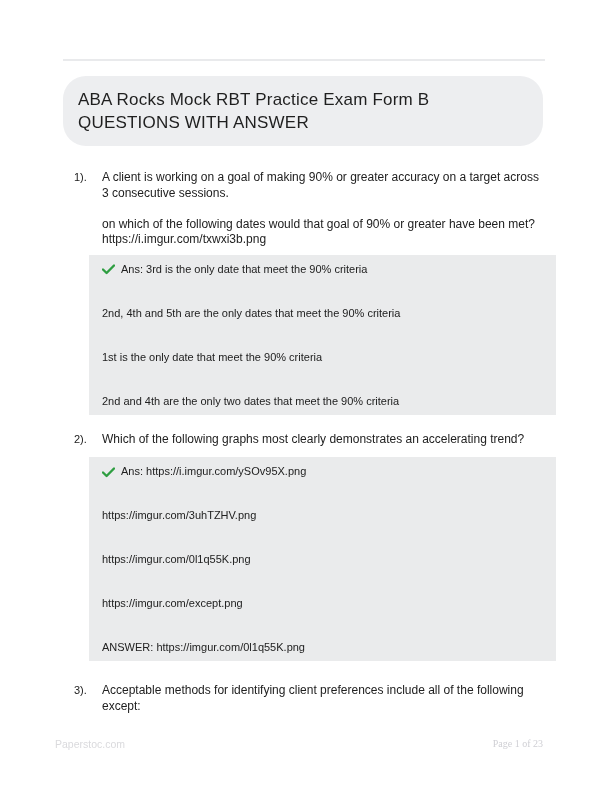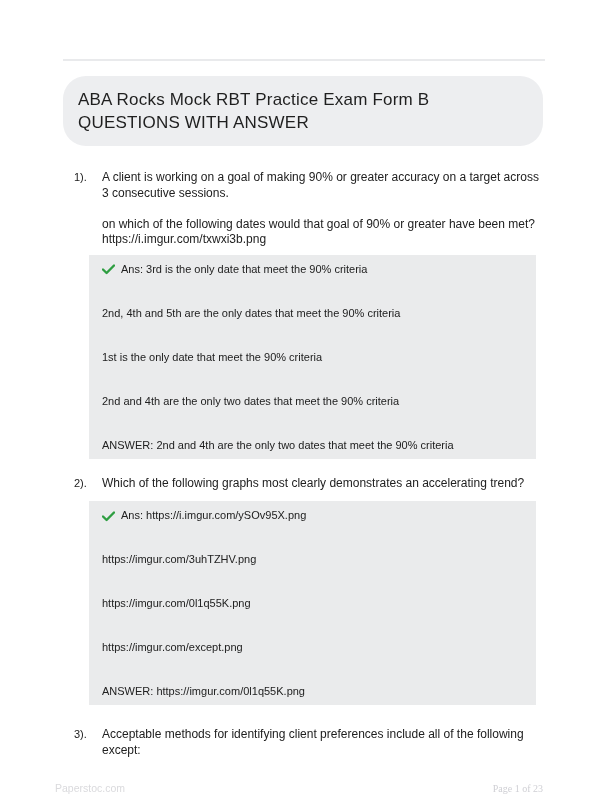--- a/index.html
+++ b/index.html
@@ -55,21 +55,21 @@
   .q-body { width: 445px; }
   .qp {
     margin: 0;
     font-size: 12px;
     line-height: 15.5px;
   }
   .qp.gap { margin-top: 15.5px; }
   .answers {
     margin-left: 89px;
     width: 422px;
-    padding: 6px 12px 6px 13px;
+    padding: 6px 32px 6px 13px;
     background: #eaebec;
   }
   .ans1 { margin-top: 7px; }
   .ans2 { margin-top: 10px; }
   .opt {
     display: flex;
     align-items: center;
     height: 16px;
     font-size: 11px;
     line-height: 16px;
@@ -80,21 +80,21 @@
     width: 13px;
     height: 11px;
     margin-right: 6px;
     display: inline-block;
   }
   .footer {
     margin: 24px 0 0 55px;
     width: 488px;
     display: flex;
     justify-content: space-between;
-    align-items: center;
+    align-items: flex-start;
   }
   .watermark {
     font-size: 10.5px;
     color: #dadadd;
   }
   .page-label {
     font-family: "Liberation Serif", serif;
     font-size: 10px;
     color: #cfcfd4;
   }
@@ -131,23 +131,20 @@
     </div>
     <div class="opt">
       <span>2nd, 4th and 5th are the only dates that meet the 90% criteria</span>
     </div>
     <div class="opt">
       <span>1st is the only date that meet the 90% criteria</span>
     </div>
     <div class="opt">
       <span>2nd and 4th are the only two dates that meet the 90% criteria</span>
     </div>
-    <div class="opt">
-      <span>ANSWER: 2nd and 4th are the only two dates that meet the 90% criteria</span>
-    </div>
   </div>
 
   <div class="question q2">
     <div class="q-num">2).</div>
     <div class="q-body">
       <p class="qp">Which of the following graphs most clearly demonstrates an accelerating trend?</p>
     </div>
   </div>
 
   <div class="answers ans2">

